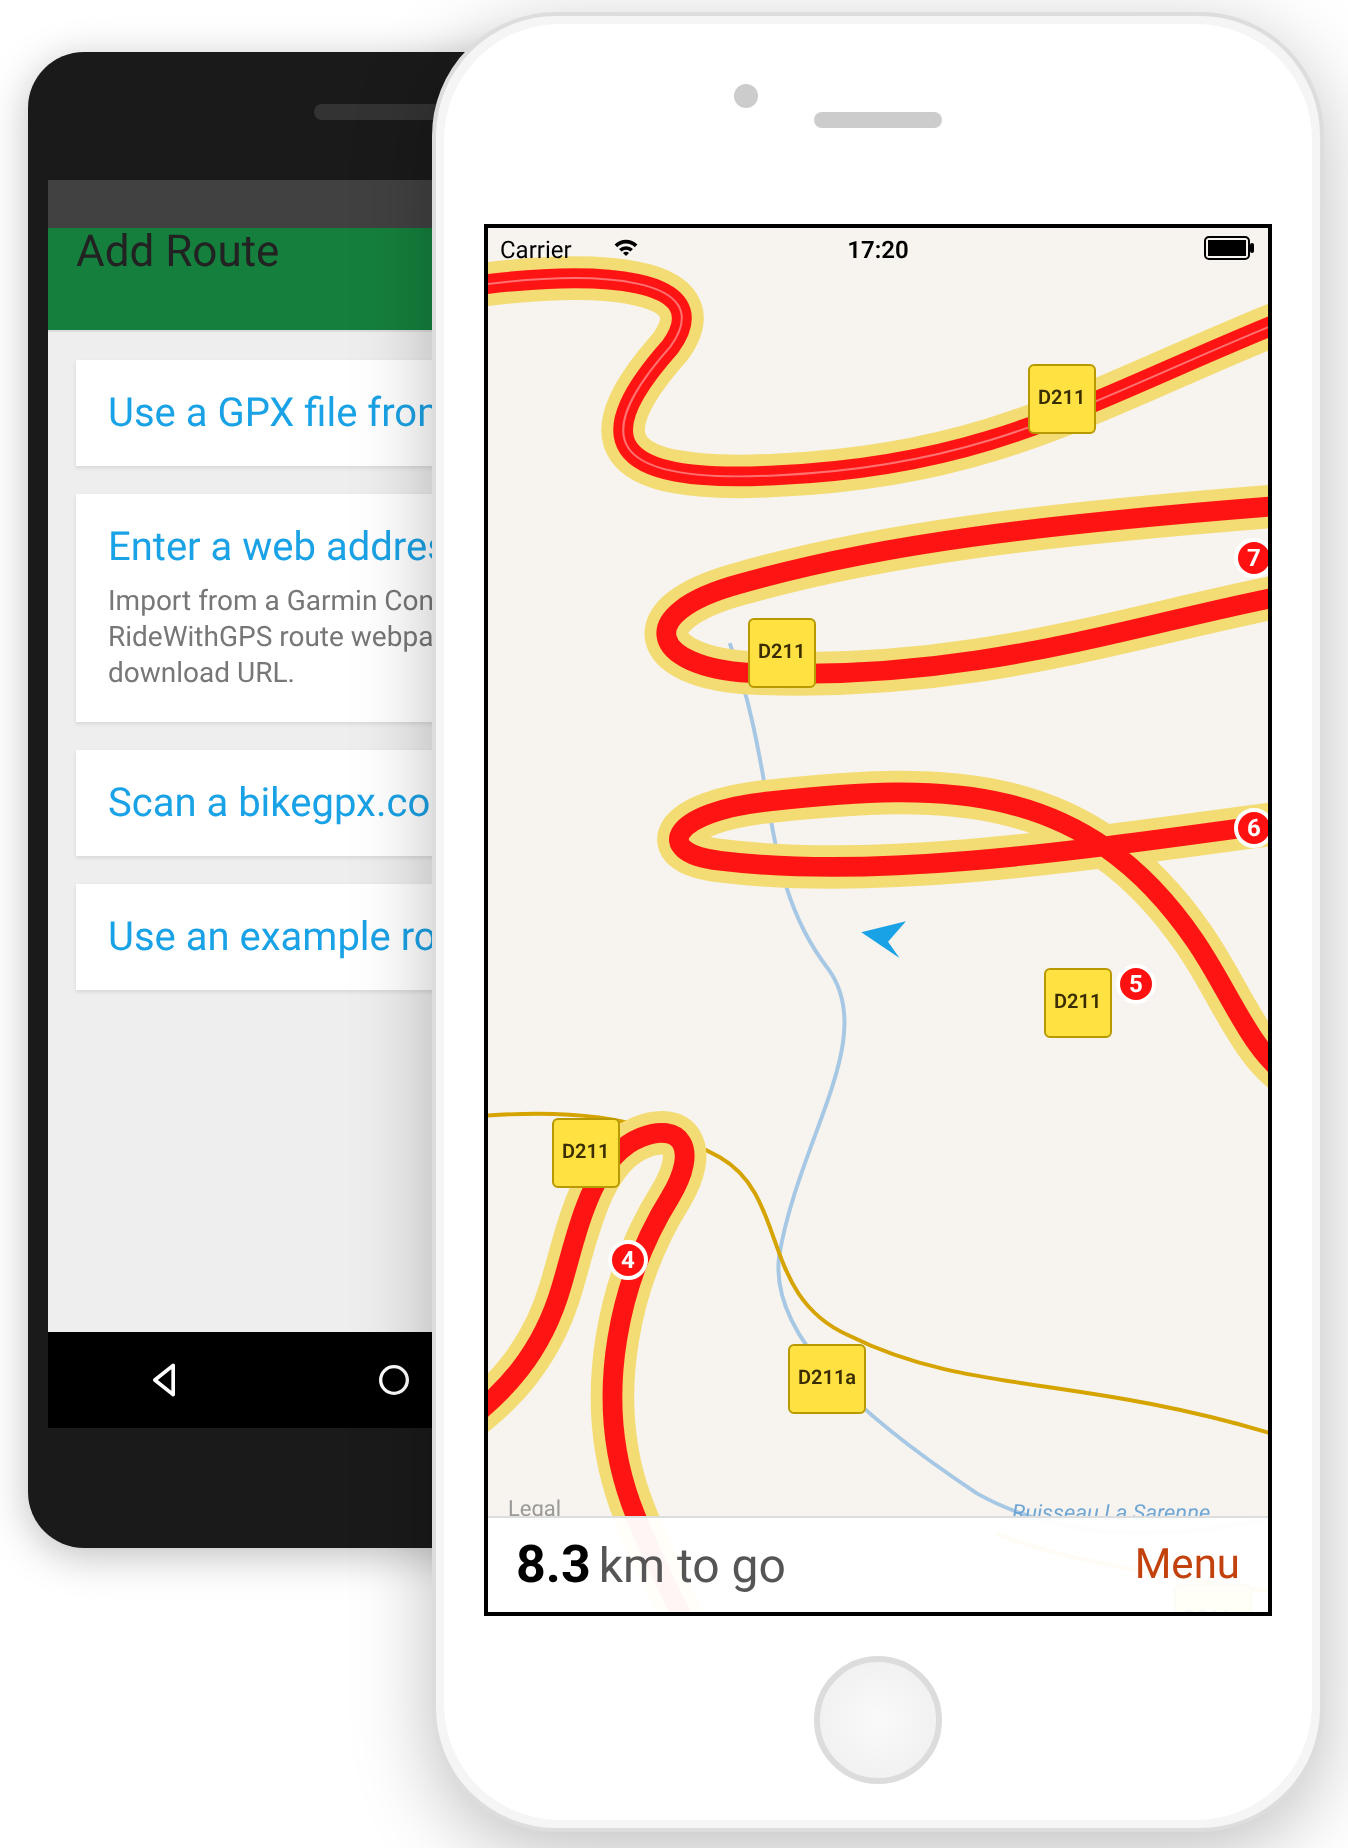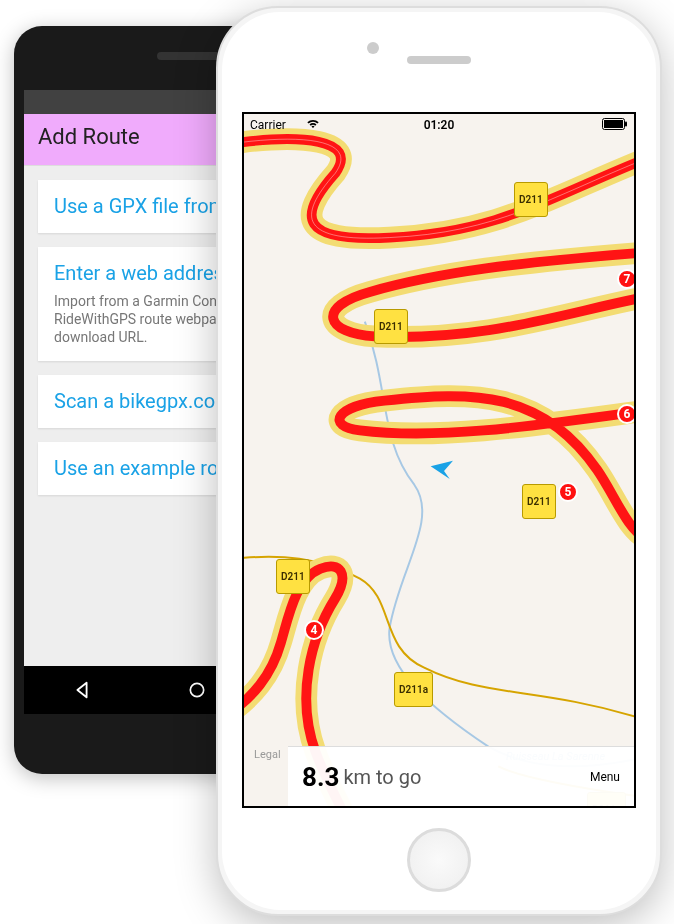--- a/index.html
+++ b/index.html
@@ -41,25 +41,25 @@
     bottom: 60px;
     background: #eeeeee;
     overflow: hidden;
   }
   .android-statusbar {
     height: 24px;
     background: #414141;
   }
   .android-titlebar {
     height: 52px;
-    background: #f0abfc;
+    background: #15803d;
     border-bottom: 1px solid #ddd;
     display: flex;
-    align-items: flex-end;
-    padding: 16px 14px;
+    align-items: flex-start;
+    padding: 0 14px;
     font-size: 22px;
     color: #222;
   }
   .android-content {
     padding: 14px;
   }
   .android-card {
     background: #fff;
     padding: 14px 16px;
     margin-bottom: 14px;
@@ -206,32 +206,31 @@
   .place-label {
     position:absolute;
     font-size: 11px;
     color: #999;
     z-index: 11;
   }
 
   .bottom-bar {
     position: absolute;
     left: 0; right: 0; bottom: 0;
-    height: 60px;
+    height: 48px;
     background: rgba(255,255,255,.96);
     border-top: 1px solid #ddd;
     display: flex;
     align-items: center;
     padding: 0 14px;
     z-index: 20;
-    margin-left: 44px;
   }
   .distance-num { font-size: 26px; font-weight: 700; }
-  .distance-unit { font-size: 20px; color: #555; margin-left: 4px; }
-  .menu-btn { margin-left: auto; color: #000000; font-size: 12px; cursor:pointer; }
+  .distance-unit { font-size: 24px; color: #555; margin-left: 4px; }
+  .menu-btn { margin-left: auto; color: #c2410c; font-size: 21px; cursor:pointer; }
 </style>
 </head>
 <body>
 
 <div class="android-phone">
   <div class="android-speaker"></div>
 
   <div class="android-screen">
     <div class="android-statusbar"></div>
     <div class="android-titlebar">
@@ -339,21 +338,21 @@
 
       <div class="ios-statusbar">
         <div class="left">
           <span>Carrier</span>
           <span>
             <svg width="14" height="10" viewBox="0 0 14 10">
                 <path d="M7 9 L8.5 7.5 A2 2 0 0 0 5.5 7.5 Z M3.5 5.5 A5 5 0 0 1 10.5 5.5 L9.2 6.8 A3.2 3.2 0 0 0 4.8 6.8 Z M1.3 3.3 A8 8 0 0 1 12.7 3.3 L11.4 4.6 A6.2 6.2 0 0 0 2.6 4.6 Z" fill="#000"></path>
               </svg>
           </span>
         </div>
-        <div class="center">01:20</div>
+        <div class="center">17:20</div>
         <div class="right">
           <span>
             <svg width="26" height="12" viewBox="0 0 26 12">
                 <rect x="0.5" y="0.5" width="22" height="11" rx="2" fill="none" stroke="#000"></rect>
                 <rect x="2" y="2" width="19" height="8" fill="#000"></rect>
                 <rect x="23" y="3.5" width="2" height="5" rx="1" fill="#000"></rect>
               </svg>
           </span>
         </div>
       </div>

